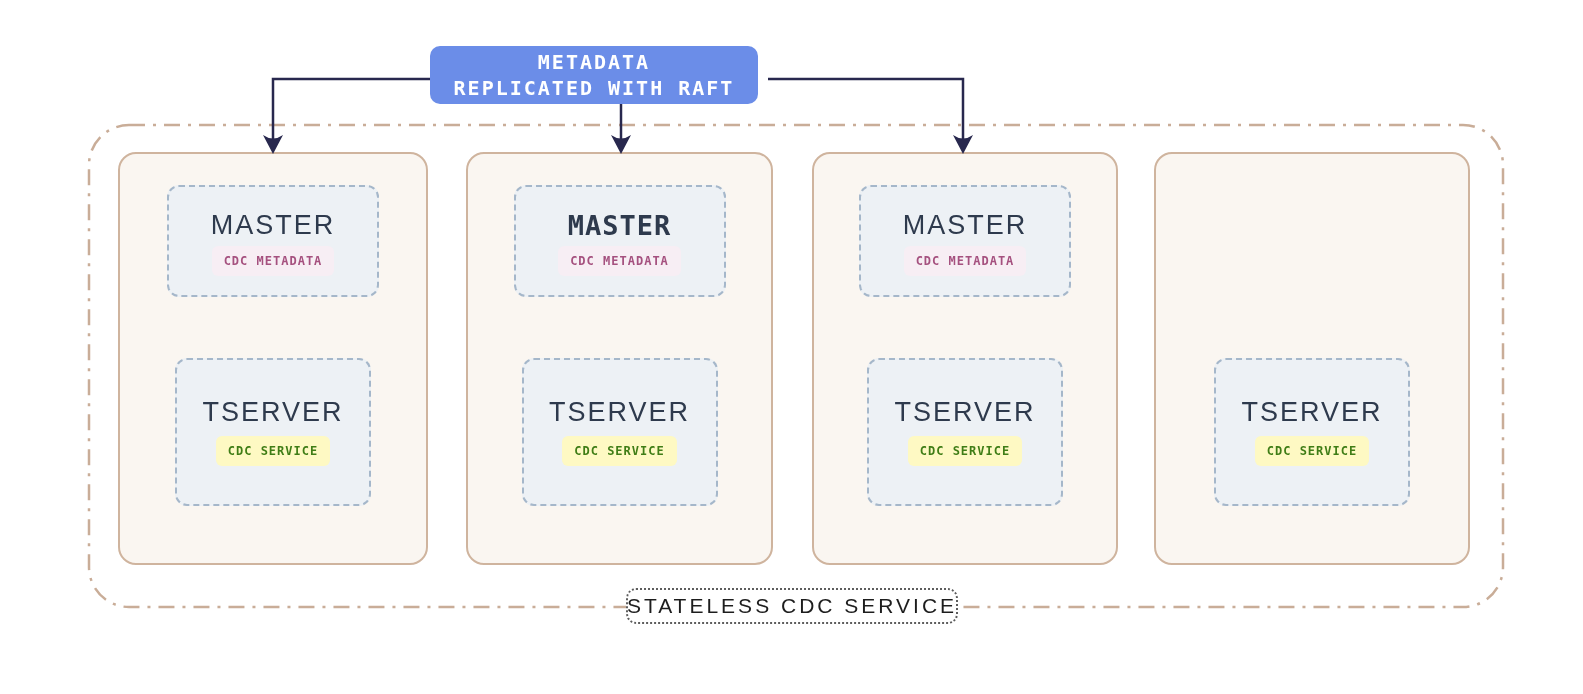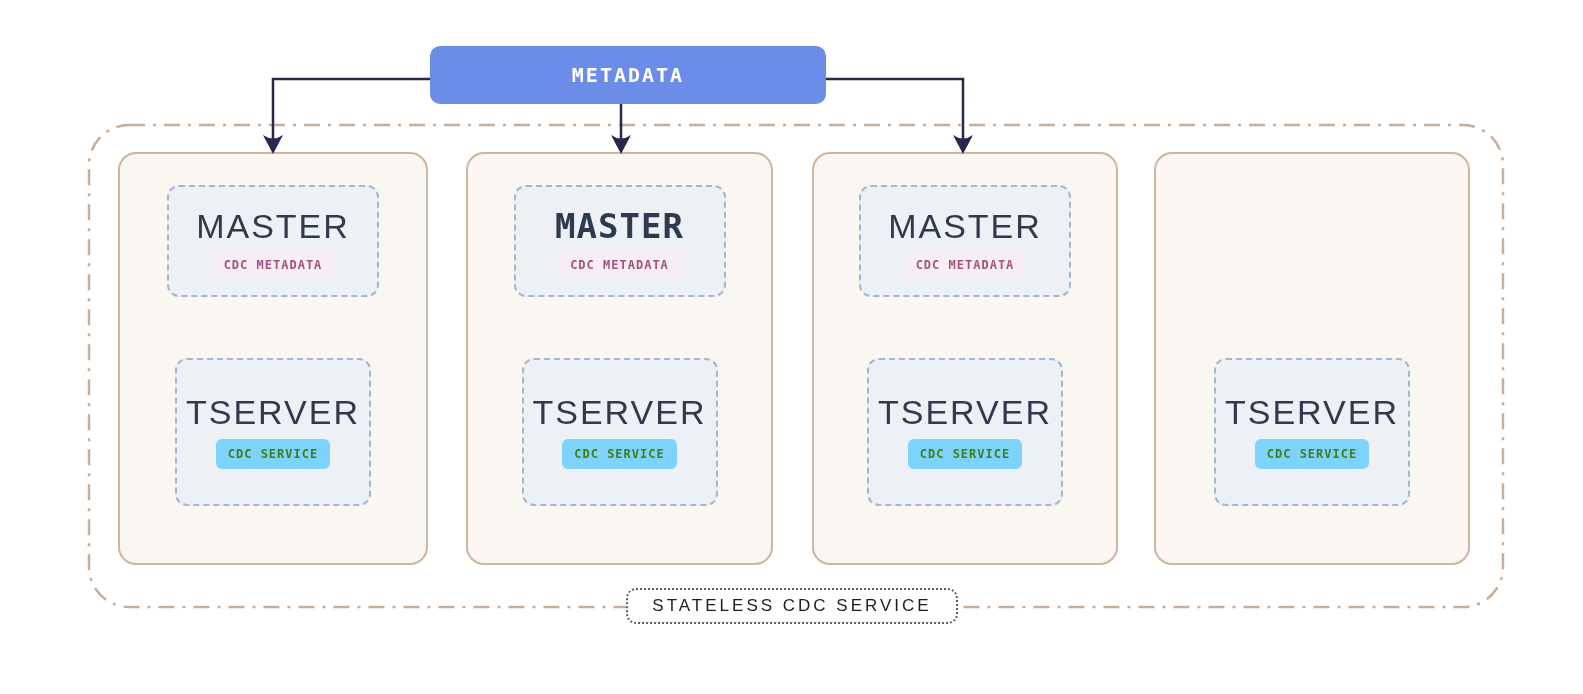--- a/index.html
+++ b/index.html
@@ -19,40 +19,40 @@
   .node-4{left:1154px;width:316px;}
 
   .component{position:absolute;left:50%;transform:translateX(-50%);
              background:#edf1f5;border:2px dashed #a5b7ca;border-radius:12px;
              box-sizing:border-box;display:flex;flex-direction:column;
              align-items:center;justify-content:center;}
   .master-box{top:31px;width:212px;height:112px;gap:7px;padding-top:6px;}
   .tserver-box{top:204px;width:196px;height:148px;gap:10px;}
 
   .comp-title{font-family:"Liberation Sans","DejaVu Sans",sans-serif;
-              font-size:34px;font-weight:400;color:#2e3a4d;letter-spacing:2px;line-height:1;}
+              font-size:27px;font-weight:400;color:#2e3a4d;letter-spacing:2px;line-height:1;}
   .leader .comp-title{font-weight:700;font-family:"DejaVu Sans Mono",monospace;letter-spacing:1px;}
 
   .badge{font-family:"DejaVu Sans Mono",monospace;font-weight:700;font-size:12px;
          line-height:1;padding:9px 12px;border-radius:6px;letter-spacing:1px;white-space:nowrap;}
   .badge-metadata{color:#a5517f;background:#f7eef4;}
-  .badge-service{color:#3f7d16;background:#7dd3fc;}
+  .badge-service{color:#3f7d16;background:#fef9c3;}
 
   
-  .raft-box{position:absolute;left:430px;top:46px;width:396px;height:58px;
+  .raft-box{position:absolute;left:430px;top:46px;width:328px;height:58px;
             background:#6b8de8;border-radius:10px;z-index:4;
             display:flex;flex-direction:column;align-items:center;justify-content:center;
             color:#ffffff;font-weight:700;font-size:20px;line-height:26px;letter-spacing:2px;}
 
   
   .cluster-label{position:absolute;left:626px;top:588px;width:332px;height:36px;
                  background:#ffffff;border:2px dotted #5d5d5d;border-radius:10px;
                  box-sizing:border-box;z-index:5;display:flex;align-items:center;justify-content:center;
                  font-family:"Liberation Sans","DejaVu Sans",sans-serif;
-                 font-size:17px;color:#1d1d1d;letter-spacing:3px;white-space:nowrap;}
+                 font-size:21px;color:#1d1d1d;letter-spacing:3px;white-space:nowrap;}
 </style>
 </head>
 <body>
 
 <div class="canvas">
 
   <div class="node node-1">
     <div class="component master-box">
       <div class="comp-title">MASTER</div>
       <div class="badge badge-metadata">CDC METADATA</div>
@@ -100,17 +100,18 @@
 
     <path d="M621,104 V140" fill="none" stroke="#28284e" stroke-width="2.5"></path>
     <path d="M621,154 L611,135 Q621,142 631,135 Z" fill="#28284e"></path>
 
     <path d="M768,79 H963 V140" fill="none" stroke="#28284e" stroke-width="2.5"></path>
     <path d="M963,154 L953,135 Q963,142 973,135 Z" fill="#28284e"></path>
   </svg>
 
   <div class="raft-box">
     <div>METADATA</div>
+    <div>REPLICATED WITH RAFT</div>
   </div>
 
   <div class="cluster-label">STATELESS CDC SERVICE</div>
 
 </div>
 
 </body></html>

